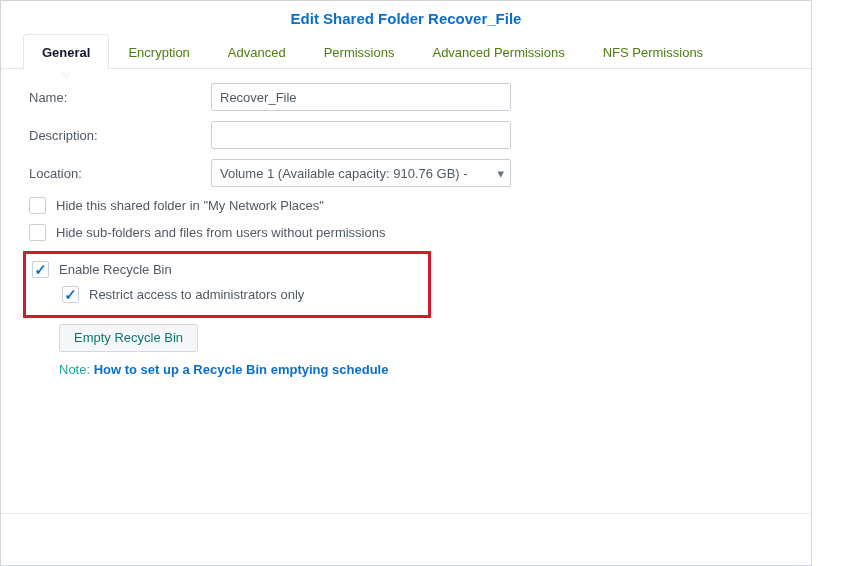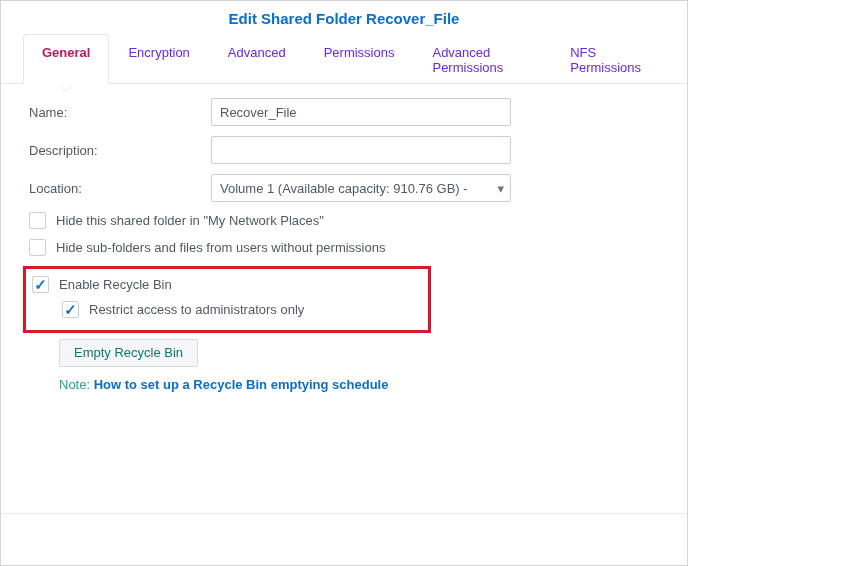--- a/index.html
+++ b/index.html
@@ -4,51 +4,51 @@
 <style>
   * { box-sizing: border-box; }
   body {
     margin: 0;
     font-family: -apple-system, "Segoe UI", Helvetica, Arial, sans-serif;
     font-size: 13px;
     color: #505a64;
     background: #fff;
   }
   .dialog {
-    width: 688px;
+    width: 812px;
     height: 566px;
     border: 1px solid #d0d5db;
     display: flex;
     flex-direction: column;
     background: #fff;
   }
   .header {
     text-align: center;
     padding: 9px 0 7px;
     font-weight: 700;
     color: #0b6ec9;
     font-size: 15px;
   }
   .tabs {
     display: flex;
     padding: 0 22px;
     border-bottom: 1px solid #e3e6ea;
   }
   .tab {
     padding: 10px 18px 9px;
-    color: #6d28d9;
+    color: #4d7c0f;
     cursor: pointer;
     position: relative;
     font-size: 13px;
     border: 1px solid transparent;
     border-bottom: none;
     margin-bottom: -1px;
   }
   .tab.active {
-    color: #be185d;
+    color: #0f172a;
     font-weight: 700;
     border-color: #e3e6ea;
     border-radius: 4px 4px 0 0;
     background: #fff;
   }
   .tab.active::after {
     content: '';
     position: absolute;
     left: 50%;
     bottom: -7px;

